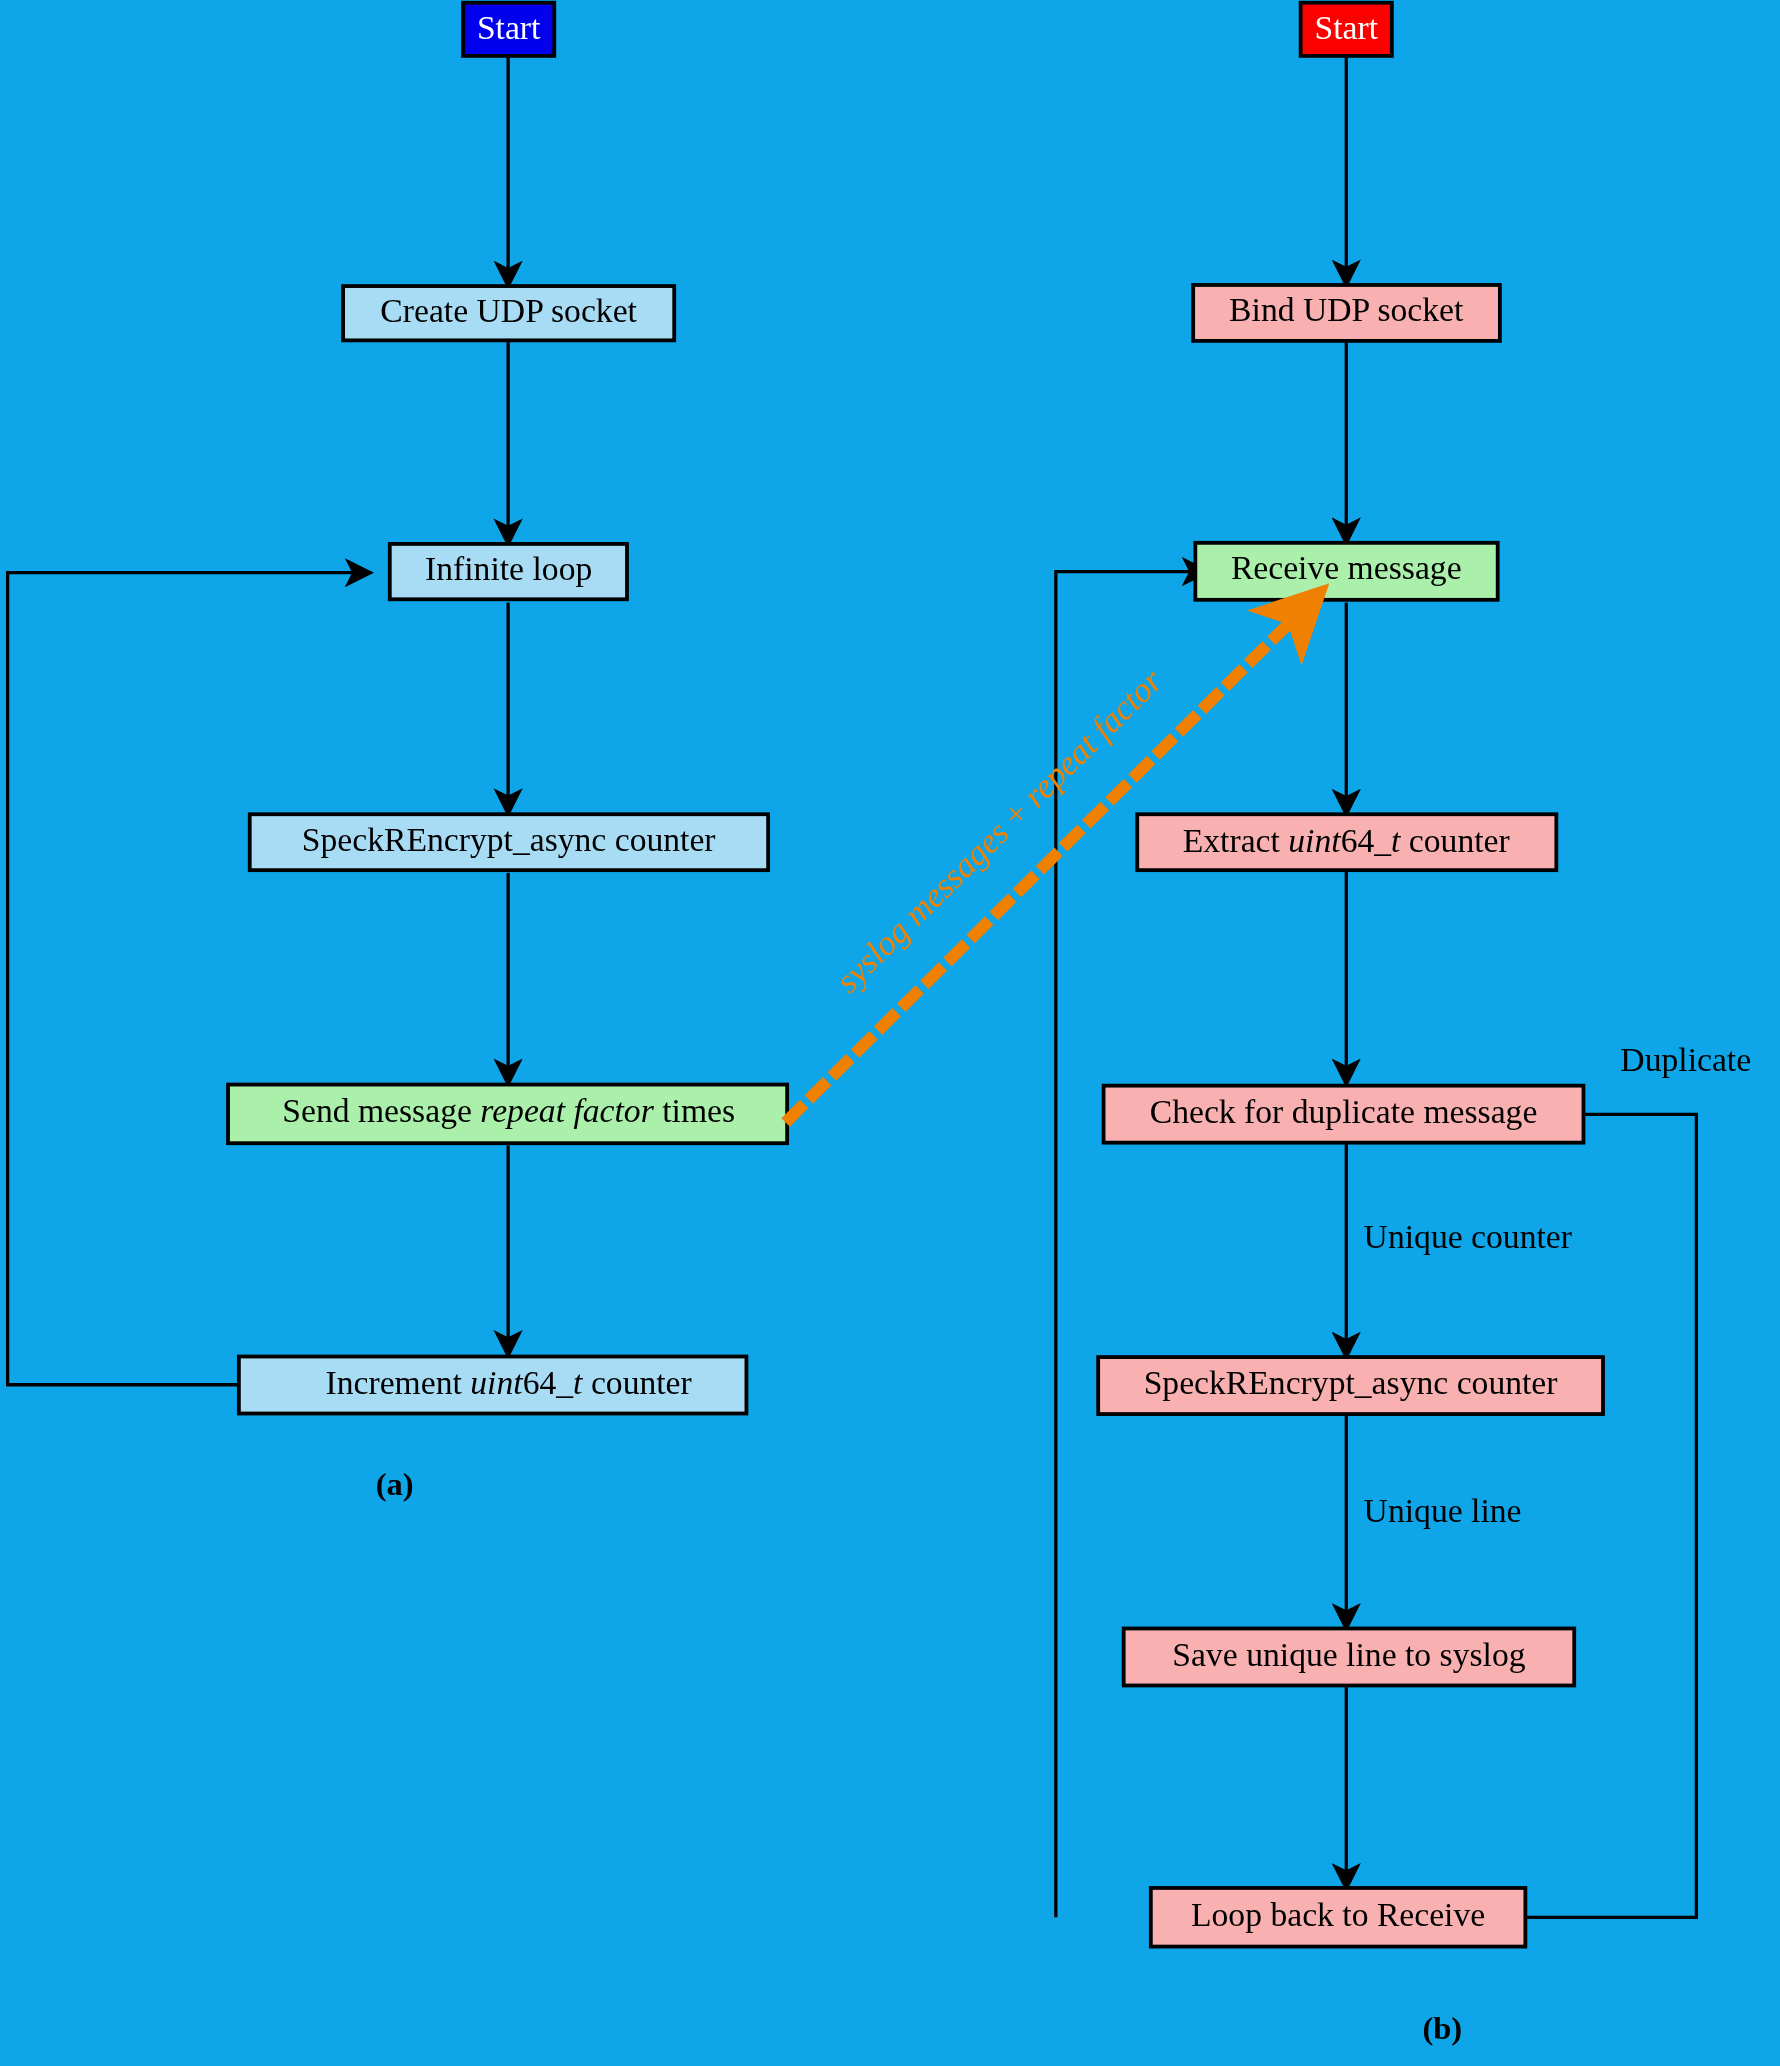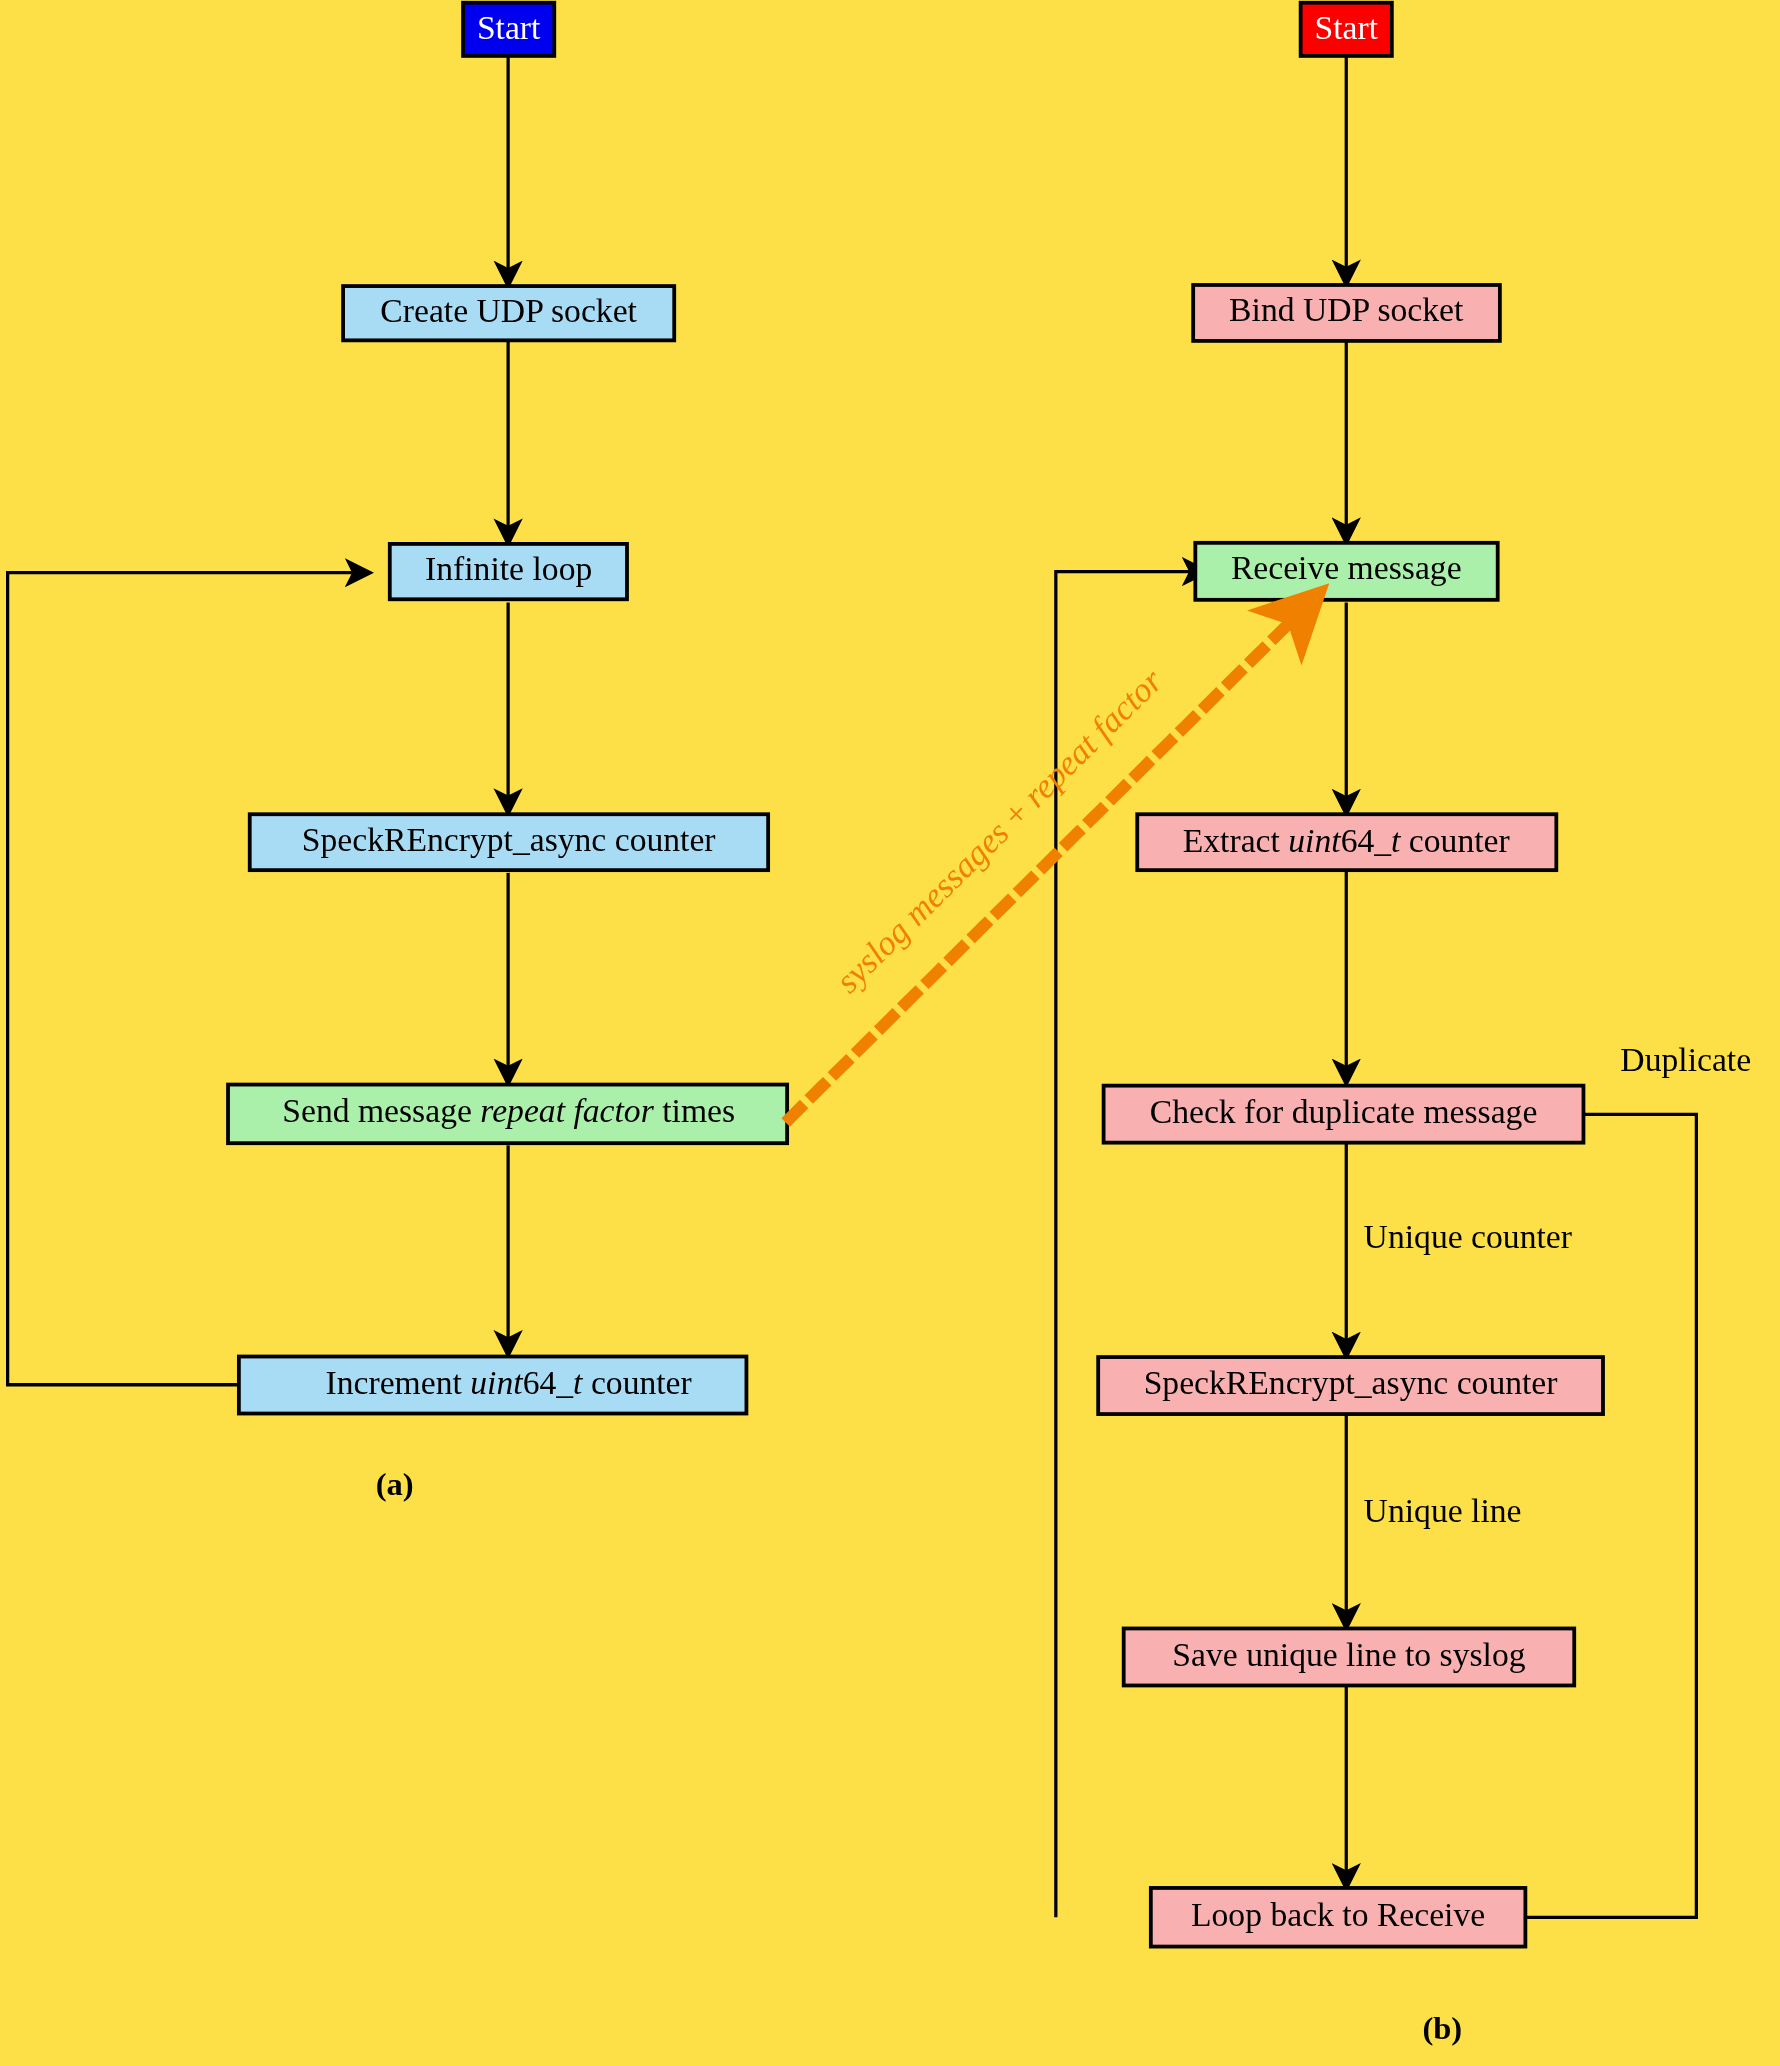--- a/index.html
+++ b/index.html
@@ -4,21 +4,21 @@
 <style>
   html, body {
     margin: 0;
     padding: 0;
     background: #ffffff;
   }
   #page {
     position: relative;
     width: 1780px;
     height: 2066px;
-    background: #fde047;
+    background: #0ea5e9;
     font-family: "Liberation Serif", "DejaVu Serif", serif;
     overflow: hidden;
   }
   svg.diagram {
     position: absolute;
     left: 0;
     top: 0;
     width: 1780px;
     height: 2066px;
   }

